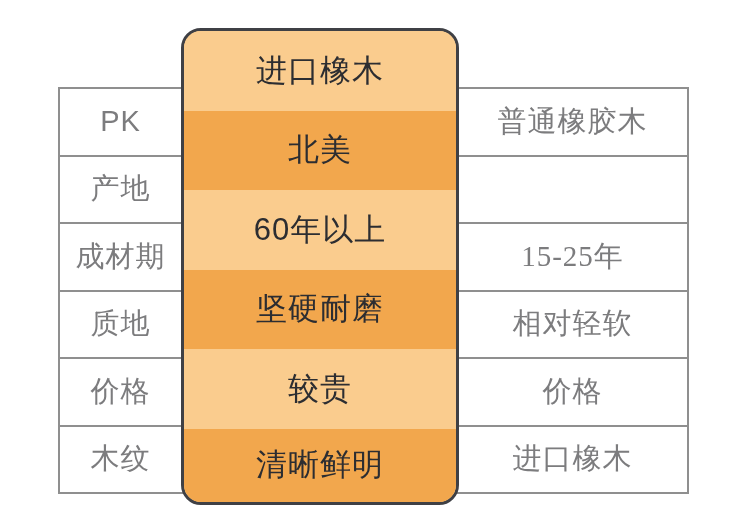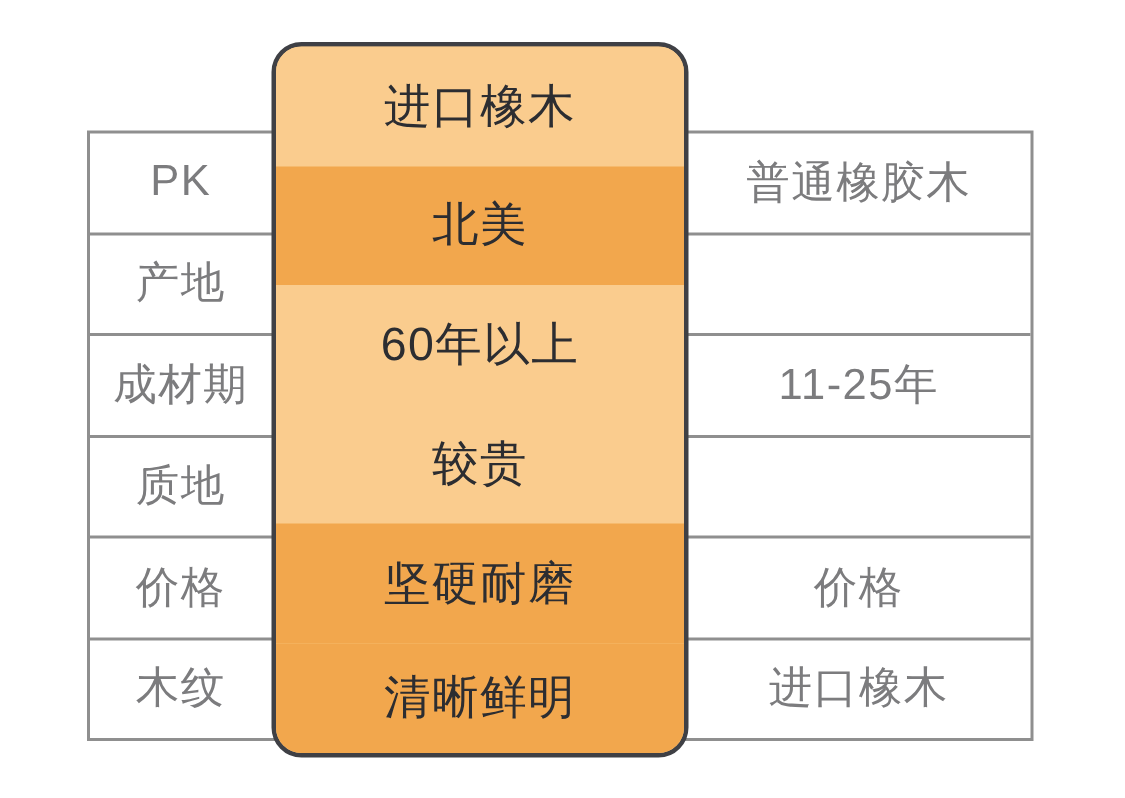--- a/index.html
+++ b/index.html
@@ -38,21 +38,21 @@
   }
   .trow:not(:last-child){border-bottom:2px solid var(--table-border);}
   .tcell{
     display:flex;align-items:center;justify-content:center;
     color:var(--table-text);
     font-size:29px;
     letter-spacing:1px;
     white-space:nowrap;
   }
   .tcell.left{width:121px;border-radius:31px;}
-  .tcell.right{width:229px;}
+  .tcell.right{width:229px;font-family:Liberation Serif, serif;}
   .tcell.mid{flex:1 1 auto;}
 
   
   .panel{
     position:absolute;
     left:181px;top:28px;
     width:278px;height:477px;
     box-sizing:border-box;
     border:3px solid var(--panel-border);
     border-radius:20px;
@@ -84,40 +84,41 @@
       <div class="tcell mid"></div>
       <div class="tcell right">普通橡胶木</div>
     </div>
     <div class="trow">
       <div class="tcell left">产地</div>
       <div class="tcell mid"></div>
     </div>
     <div class="trow">
       <div class="tcell left">成材期</div>
       <div class="tcell mid"></div>
-      <div class="tcell right">11-25年</div>
+      <div class="tcell right">15-25年</div>
     </div>
     <div class="trow">
       <div class="tcell left">质地</div>
       <div class="tcell mid"></div>
+      <div class="tcell right">相对轻软</div>
     </div>
     <div class="trow">
       <div class="tcell left">价格</div>
       <div class="tcell mid"></div>
       <div class="tcell right">价格</div>
     </div>
     <div class="trow">
       <div class="tcell left">木纹</div>
       <div class="tcell mid"></div>
       <div class="tcell right">进口橡木</div>
     </div>
   </div>
 
   <div class="panel">
     <div class="band light">进口橡木</div>
     <div class="band dark">北美</div>
     <div class="band light">60年以上</div>
+    <div class="band dark">坚硬耐磨</div>
     <div class="band light">较贵</div>
-    <div class="band dark">坚硬耐磨</div>
     <div class="band dark">清晰鲜明</div>
   </div>
 
 </div>
 
 </body></html>

